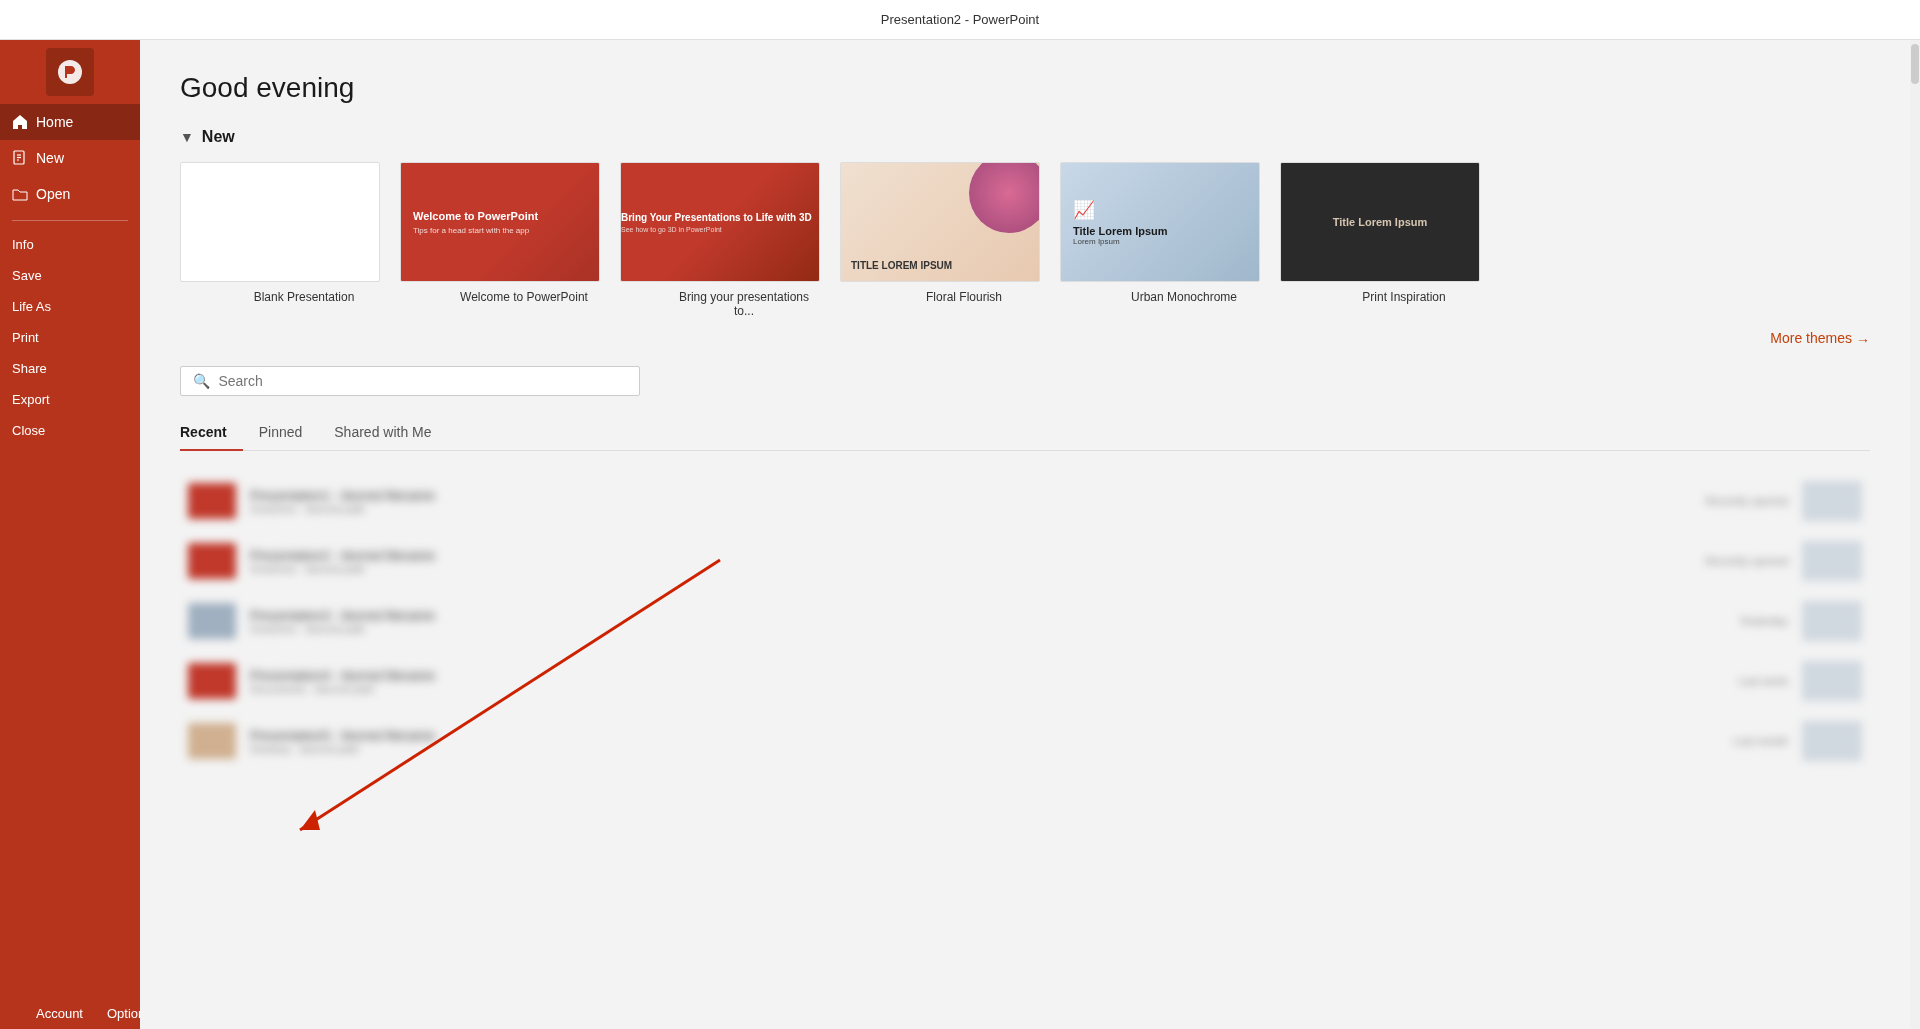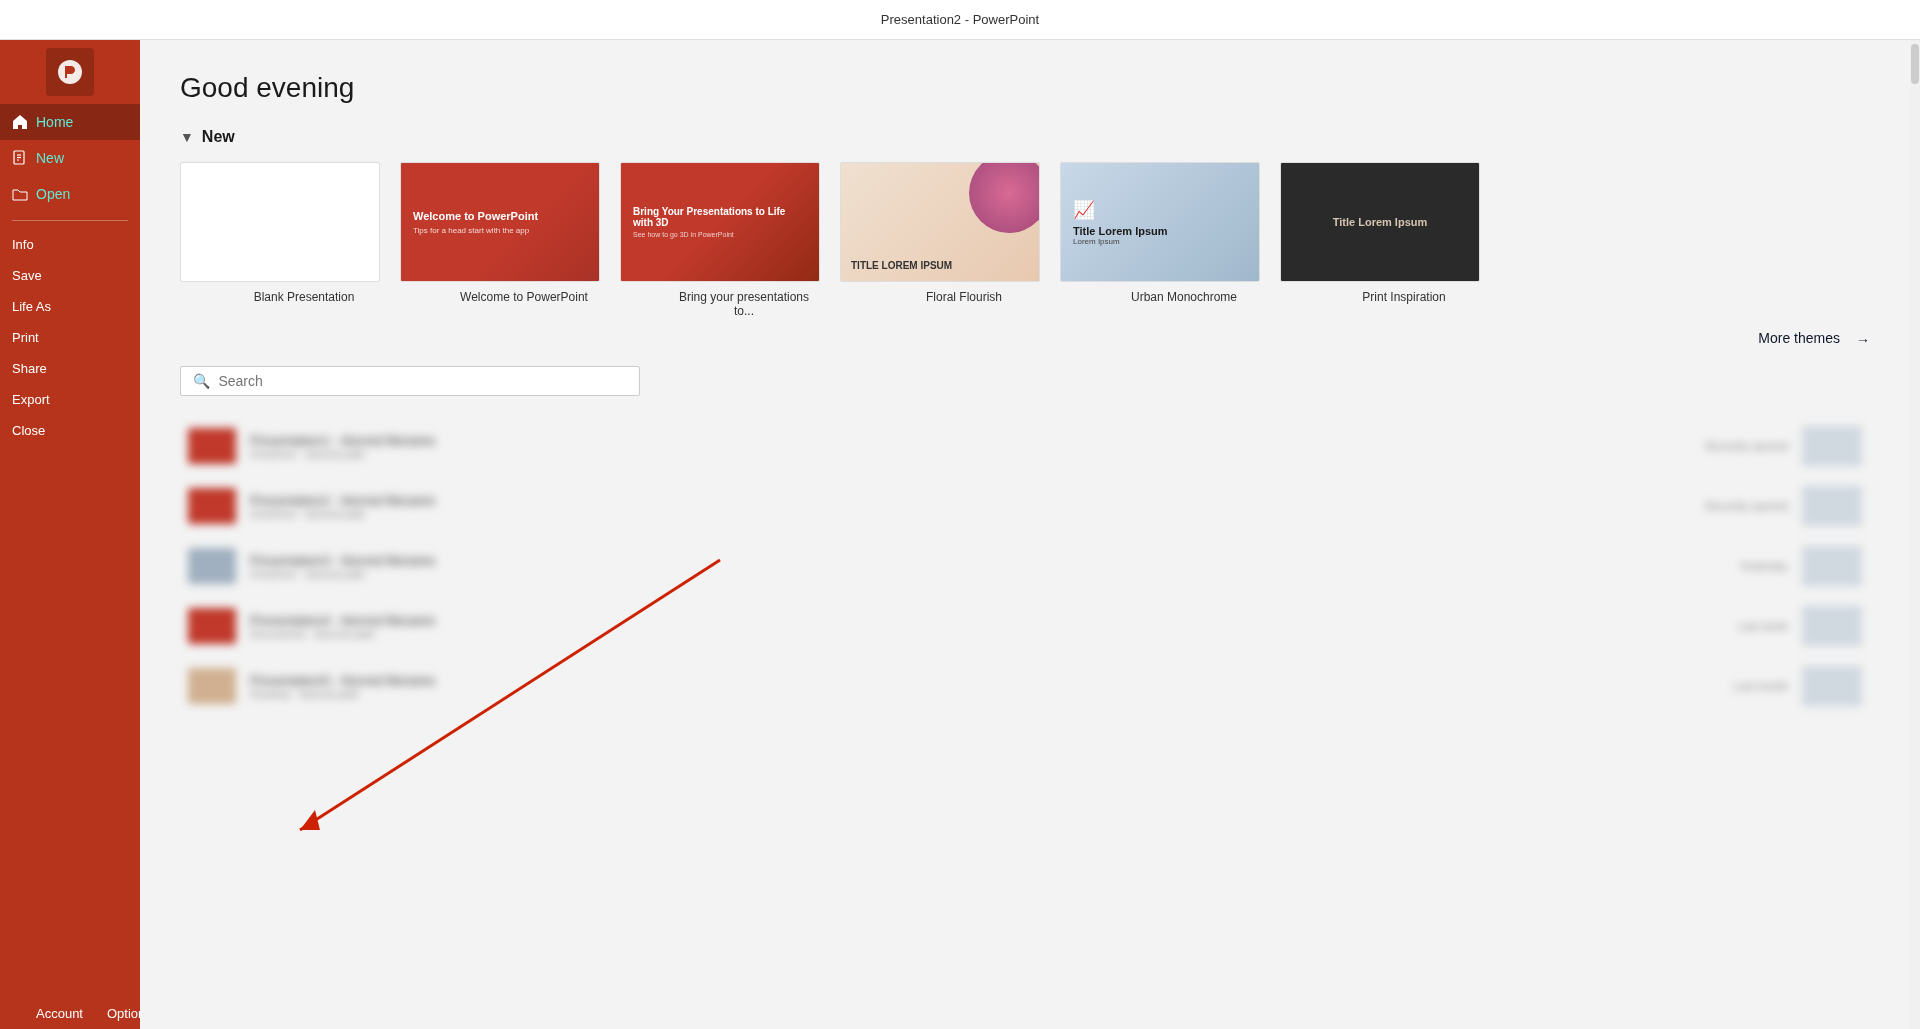--- a/index.html
+++ b/index.html
@@ -77,21 +77,21 @@
       display: flex;
       flex-direction: column;
       margin-top: 4px;
     }
     .sidebar-item {
       display: flex;
       align-items: center;
       gap: 8px;
       padding: 10px 12px;
       cursor: pointer;
-      color: #5eead4;
+      color: #ffffff;
       font-size: 14px;
       transition: background 0.1s;
     }
     .sidebar-item.active { background: rgba(0,0,0,0.25); }
     .sidebar-item svg { width: 16px; height: 16px; flex-shrink: 0; }
     .sidebar-divider {
       height: 1px;
       background: rgba(255,255,255,0.3);
       margin: 8px 12px;
     }
@@ -184,21 +184,21 @@
     .tpl-welcome-inner {
       width: 100%; height: 100%;
       background: linear-gradient(135deg, #c0392b 60%, #a93226 100%);
       display: flex; flex-direction: column; justify-content: center; padding: 12px;
     }
     .tpl-welcome-inner .tpl-title { color: #fff; font-size: 11px; font-weight: bold; }
     .tpl-welcome-inner .tpl-sub { color: rgba(255,255,255,0.8); font-size: 8px; margin-top: 4px; }
     .tpl-bring3d-inner {
       width: 100%; height: 100%;
       background: linear-gradient(135deg, #c0392b 50%, #922a14 100%);
-      display: flex; flex-direction: column; justify-content: center; padding: 12px;
+      display: flex; flex-direction: column; justify-content: center; padding: 0;
     }
     .tpl-bring3d-inner .tpl-title { color: #fff; font-size: 10px; font-weight: bold; }
     .tpl-bring3d-inner .tpl-sub { color: rgba(255,255,255,0.75); font-size: 7px; margin-top: 3px; }
     .tpl-floral-inner {
       width: 100%; height: 100%;
       background: linear-gradient(135deg, #f0e0d0, #e8c9b0);
       display: flex; flex-direction: column; justify-content: flex-end; padding: 10px;
       position: relative; overflow: hidden;
     }
     .tpl-floral-circle {
@@ -222,26 +222,26 @@
     }
     .tpl-earthy-title { color: #d4c4b0; font-size: 11px; font-weight: bold; text-align: center; }
 
     
     .more-themes-row {
       display: flex;
       justify-content: flex-end;
       margin-bottom: 20px;
     }
     .more-themes-link {
-      color: #0f172a;
+      color: #c2410c;
       font-size: 14px;
       cursor: pointer;
       display: flex;
       align-items: center;
-      gap: 16px;
+      gap: 4px;
       text-decoration: none;
     }
 
     
     .search-bar {
       display: flex;
       align-items: center;
       background: #fff;
       border: 1px solid #ccc;
       border-radius: 2px;
@@ -490,20 +490,25 @@
         <span>More themes</span>
         <span>→</span>
       </a>
     </div>
 
     <div class="search-bar">
       <span class="search-icon">🔍</span>
       <input type="text" placeholder="Search" style="">
     </div>
 
+    <div class="tabs">
+      <div class="tab active">Recent</div>
+      <div class="tab">Pinned</div>
+      <div class="tab">Shared with Me</div>
+    </div>
 
     <div class="recent-list">
       <div class="recent-item">
         <div class="recent-thumb" style="background:#c0392b;"></div>
         <div class="recent-info">
           <div class="recent-name">Presentation1 - blurred filename</div>
           <div class="recent-path">OneDrive - blurred path</div>
         </div>
         <div class="recent-date">Recently opened</div>
         <div class="recent-thumb-right"></div>

